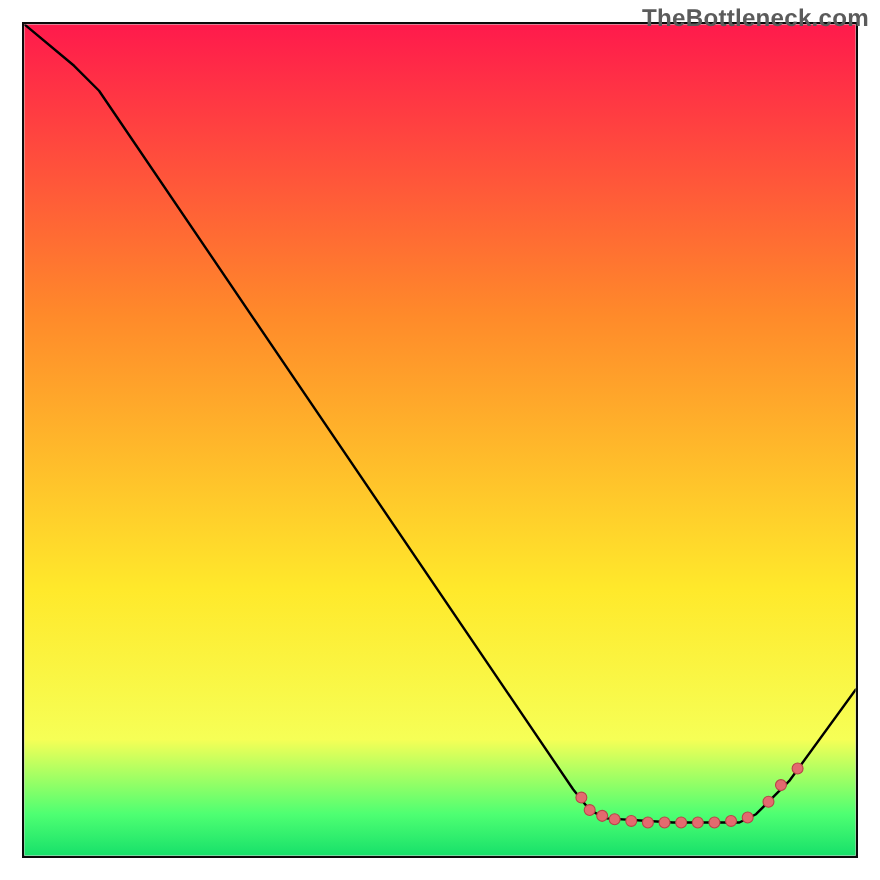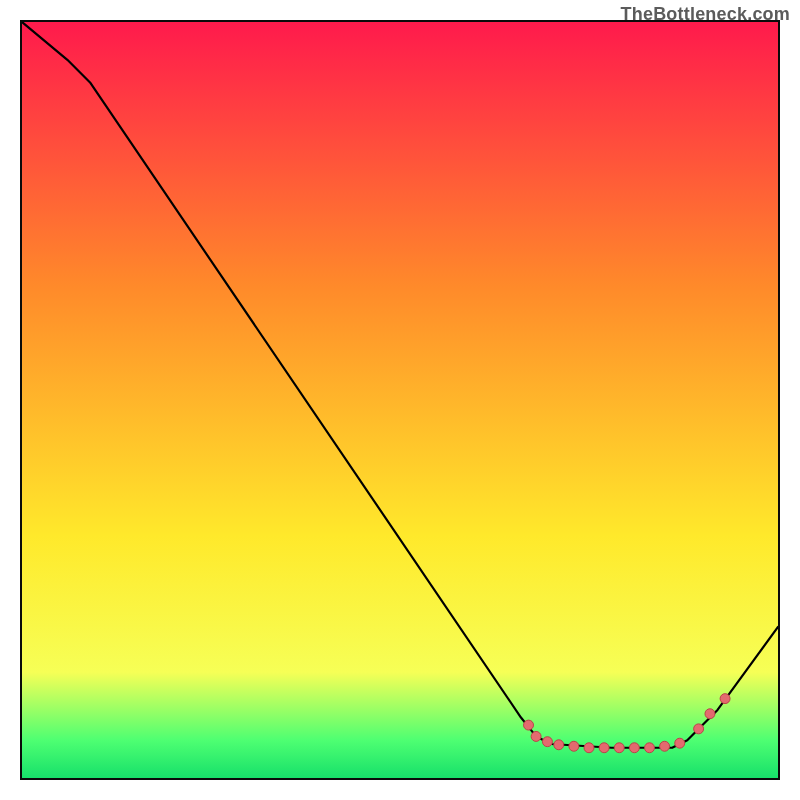--- a/index.html
+++ b/index.html
@@ -13,21 +13,21 @@
   }
   .stage {
     position: relative;
     width: 800px;
     height: 800px;
   }
   .watermark {
     position: absolute;
     top: 4px;
     right: 10px;
-    font-size: 18px;
+    font-size: 22px;
     font-weight: 600;
     color: #5b5b5b;
     letter-spacing: 0.2px;
     z-index: 10;
   }
   .plot {
     position: absolute;
     left: 20px;
     top: 20px;
     width: 760px;

